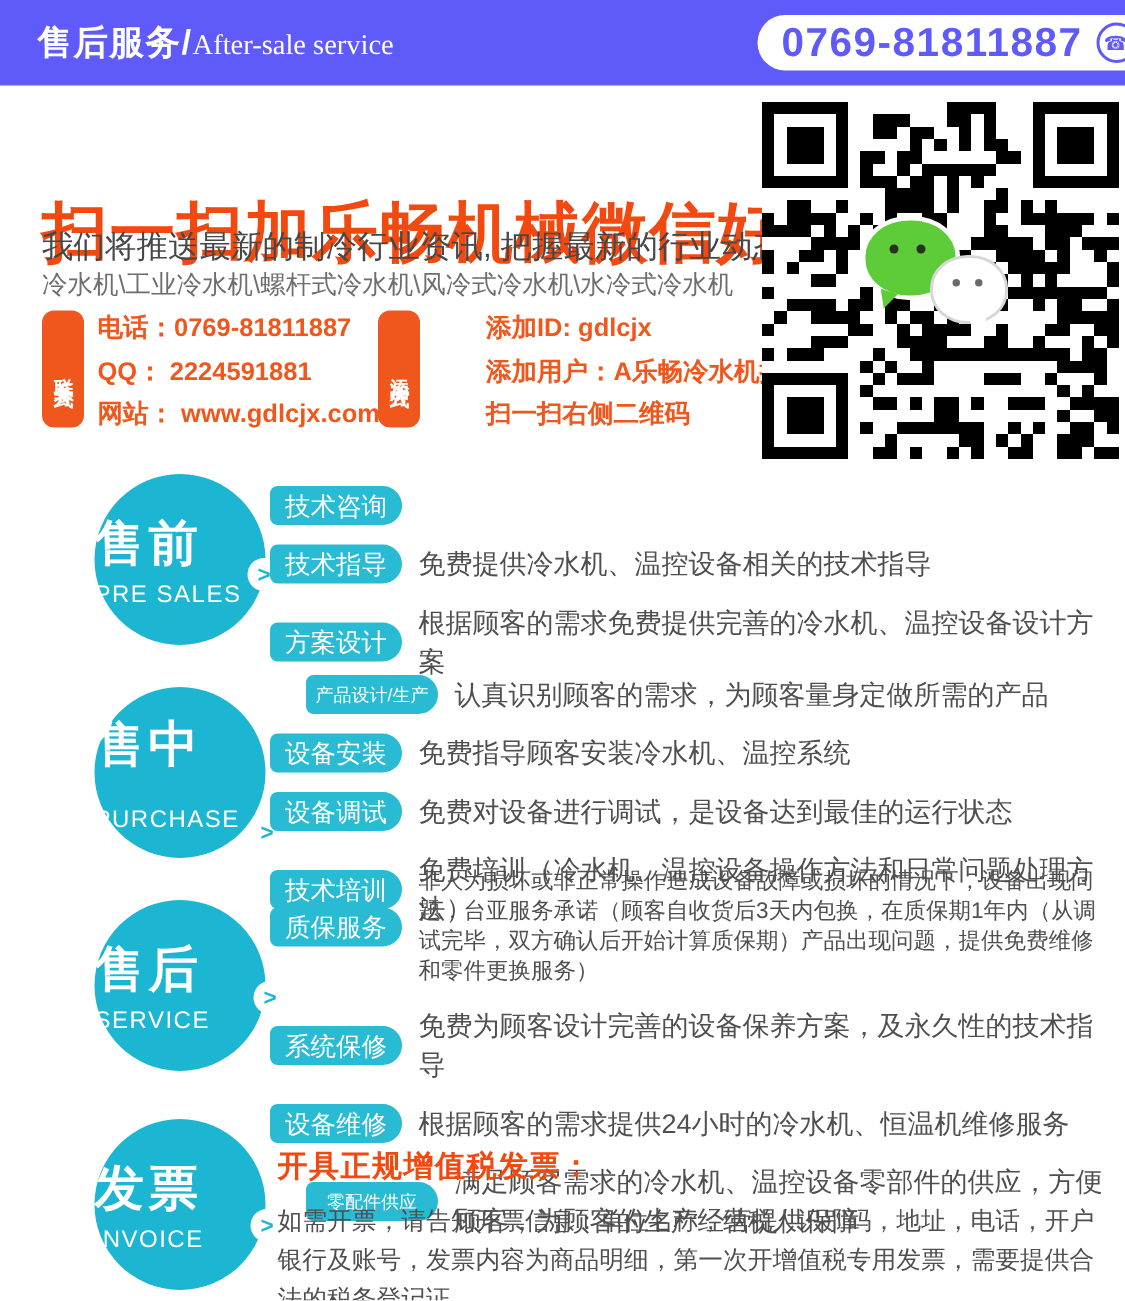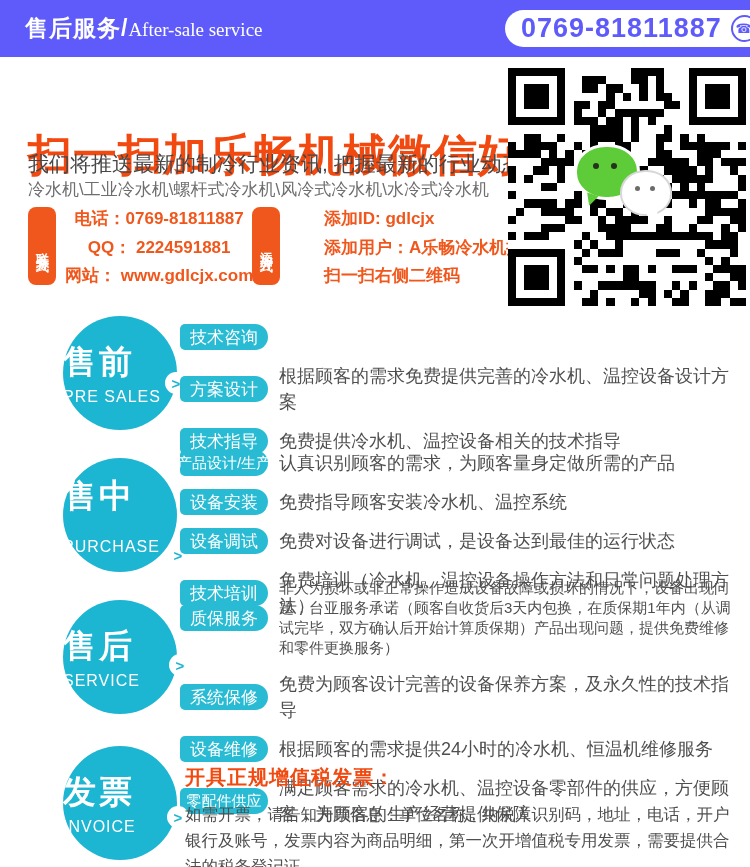--- a/index.html
+++ b/index.html
@@ -18,21 +18,21 @@
   .phone-icon{width:23px;height:23px;border:2px solid var(--header-bg,#5e5bfa);border-radius:50%;
       display:flex;align-items:center;justify-content:center;font-size:13px;flex:0 0 auto;}
 
   
   .promo-title{position:absolute;left:28px;top:98px;font-size:44px;font-weight:bold;
       color:var(--accent,#f1490f);letter-spacing:1px;white-space:nowrap;margin-top:28px;}
   .promo-line1{position:absolute;left:28px;top:150px;font-size:21px;color:#474747;white-space:nowrap;}
   .promo-line2{position:absolute;left:28px;top:178px;font-size:17px;color:#6e6e6e;white-space:nowrap;}
 
   .contact-group{position:absolute;top:207px;display:flex;gap:9px;}
-  .cg-contact{left:28px;text-align:center;} .cg-add{left:252px;gap:44px;}
+  .cg-contact{left:28px;} .cg-add{left:252px;gap:44px;}
   .vbadge{width:28px;height:78px;background:var(--orange,#f0571c);border-radius:8px;color:#fff;
       writing-mode:vertical-rl;text-orientation:upright;font-size:13px;font-weight:bold;
       display:flex;align-items:center;justify-content:center;letter-spacing:2px;flex:0 0 auto;}
   .cg-lines{display:flex;flex-direction:column;justify-content:space-between;height:80px;}
   .cg-line{font-size:17px;font-weight:bold;color:var(--orange,#f0571c);white-space:nowrap;}
 
   
   .qr{position:absolute;left:508px;top:68px;width:238px;height:238px;background:#fff;}
   .qr svg{display:block;width:238px;height:238px;}
   .wechat{position:absolute;left:66px;top:76px;width:112px;height:96px;}
@@ -59,21 +59,21 @@
   .bubble-zh{font-size:33px;font-weight:bold;letter-spacing:3px;}
   .bubble-en{font-size:16px;margin-top:3px;letter-spacing:1px;}
   .chev{position:absolute;width:22px;height:22px;background:#fff;border-radius:50%;
       color:var(--cyan,#1cb5d2);font-weight:bold;display:flex;align-items:center;
       justify-content:center;font-size:15px;}
   .rows{position:absolute;left:180px;display:flex;flex-direction:column;width:560px;}
   .svc-row{display:flex;align-items:center;margin-bottom:13px;}
   .tag{flex:0 0 auto;width:88px;height:26px;background:var(--tagcyan,#28bbd3);
       border-radius:5px 13px 13px 5px;color:#fff;font-size:17px;display:flex;
       align-items:center;justify-content:center;margin-right:11px;white-space:nowrap;}
-  .tag.sm{font-size:15px;}
+  .tag.sm{font-size:12px;margin-left:24px;}
   .desc{font-size:18px;color:#4f4f4f;line-height:26px;max-width:552px;}
   .desc.sm{font-size:15px;line-height:20px;max-width:550px;}
 
   
   .inv-content{position:absolute;left:185px;top:24px;width:552px;}
   .inv-heading{font-size:20px;font-weight:bold;color:var(--accent,#f1490f);letter-spacing:1px;}
   .inv-desc{margin-top:10px;font-size:16.5px;color:#4f4f4f;line-height:26px;}
 </style>
 </head>
 <body>
@@ -448,26 +448,26 @@
     <div class="bubble" style="top:0;">
       <div class="bubble-zh">售前</div>
       <div class="bubble-en">PRE SALES</div>
     </div>
     <div class="chev" style="left:165px;top:56px;">&gt;</div>
     <div class="rows" style="top:8px;">
         <div class="svc-row">
           <span class="tag">技术咨询</span>
         </div>
         <div class="svc-row">
+          <span class="tag">技术指导</span>
+          <span class="desc">免费提供冷水机、温控设备相关的技术指导</span>
+        </div>
+        <div class="svc-row">
           <span class="tag">方案设计</span>
           <span class="desc">根据顾客的需求免费提供完善的冷水机、温控设备设计方案</span>
-        </div>
-        <div class="svc-row">
-          <span class="tag">技术指导</span>
-          <span class="desc">免费提供冷水机、温控设备相关的技术指导</span>
         </div>
       </div>
   </div>
 
   <div class="svc" style="top:448px;">
     <div class="bubble" style="top:10px;gap:16px;">
       <div class="bubble-zh">售中</div>
       <div class="bubble-en">PURCHASE</div>
     </div>
     <div class="chev" style="left:167px;top:96px;">&gt;</div>

